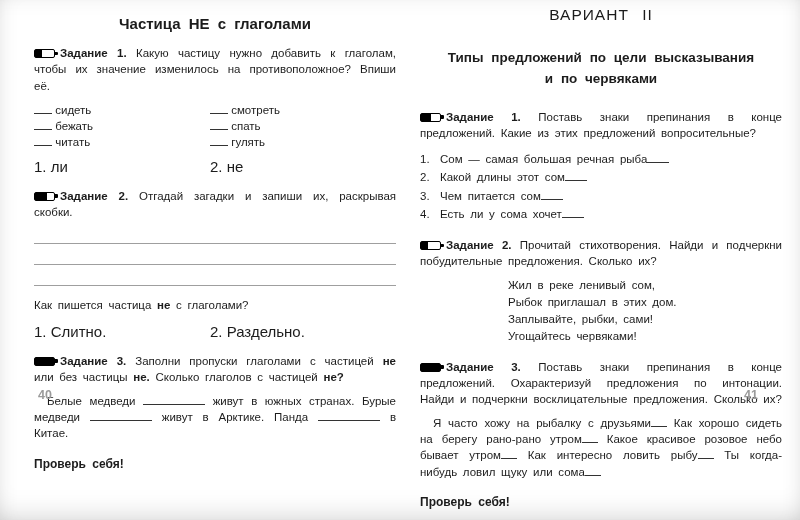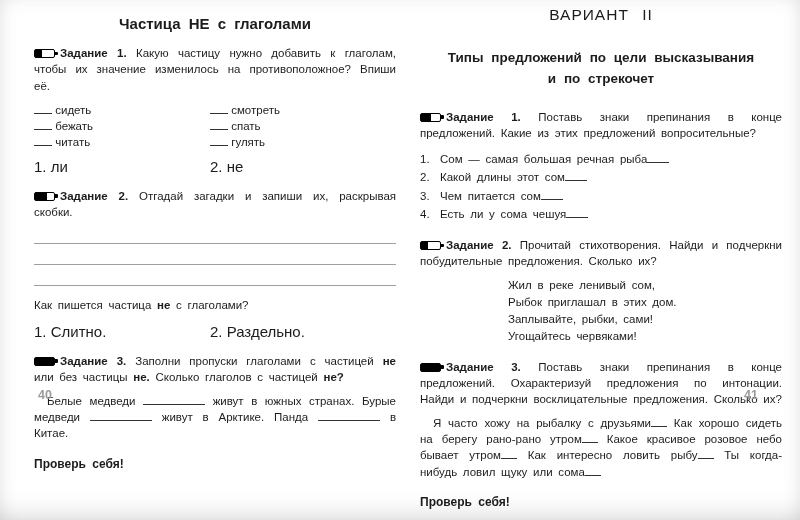--- a/index.html
+++ b/index.html
@@ -147,33 +147,33 @@
 
     <div class="pagenum pn-left">40</div>
   </div>
 
   <div class="page page-right">
 
     <div class="variant">ВАРИАНТ  II</div>
 
     <div class="title-sub">
       <div>Типы предложений по цели высказывания</div>
-      <div>и по стрекочет</div>
+      <div>и по червяками</div>
     </div>
 
     <div class="task txt" style="margin-top:19px;">
       <span class="battery"><span class="fill" style="width: 55%;"></span></span><b>Задание 1.</b>
       <span>Поставь знаки препинания в конце предложений. Какие из этих предложений вопросительные?</span>
     </div>
 
     <div class="numlist">
       <div><span class="num">1.</span><span>Сом — самая большая речная рыба</span><span class="blank w22"></span></div>
       <div><span class="num">2.</span><span>Какой длины этот сом</span><span class="blank w22"></span></div>
       <div><span class="num">3.</span><span>Чем питается сом</span><span class="blank w22"></span></div>
-      <div><span class="num">4.</span><span>Есть ли у сома чешуя</span><span class="blank w22"></span></div>
+      <div><span class="num">4.</span><span>Есть ли у сома хочет</span><span class="blank w22"></span></div>
     </div>
 
     <div class="task txt">
       <span class="battery"><span class="fill" style="width: 38%;"></span></span><b>Задание 2.</b>
       <span>Прочитай стихотворения. Найди и подчеркни побудительные предложения. Сколько их?</span>
     </div>
 
     <div class="poem">
       <div>Жил в реке ленивый сом,</div>
       <div>Рыбок приглашал в этих дом.</div>

